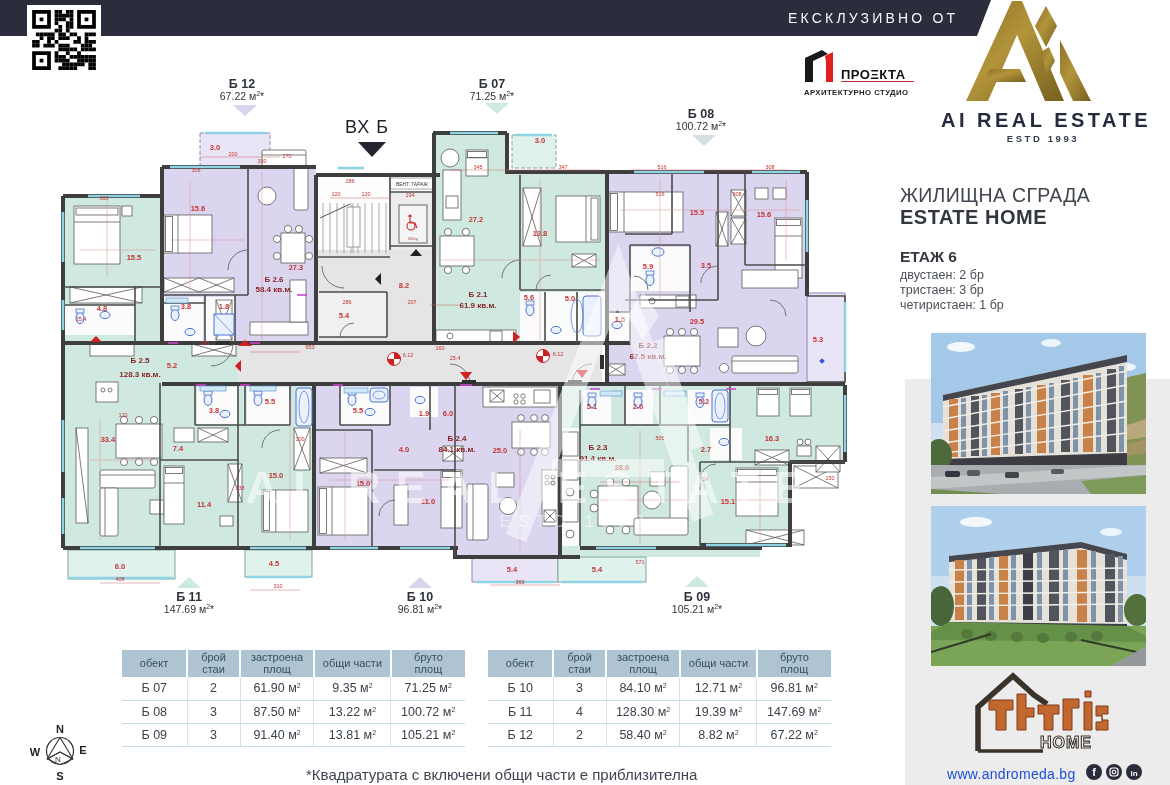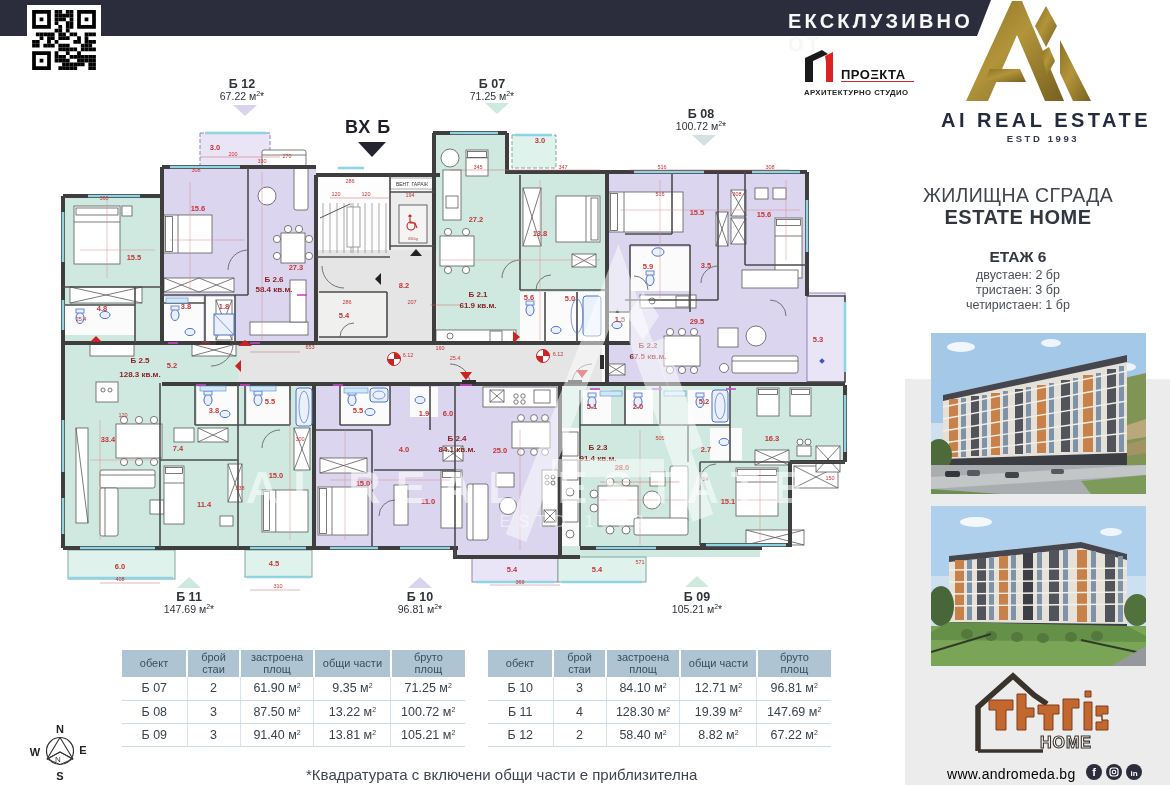--- a/index.html
+++ b/index.html
@@ -1,27 +1,27 @@
 <!DOCTYPE html>
 <html><head>
 <meta charset="utf-8">
 <style>
 html,body{margin:0;padding:0}
 body{width:1170px;height:785px;position:relative;font-family:"Liberation Sans",sans-serif;background:#fff;overflow:hidden}
 .abs{position:absolute}
-.r{text-align:center}
+.r{text-align:left}
 sup{font-size:7px;vertical-align:4px}
 table{border-collapse:collapse}
 </style>
 </head>
 <body>
 
 <div class="abs" style="left:0;top:0;width:991px;height:36px;background:#2b2c3c;clip-path:polygon(0 0,100% 0,calc(100% - 14px) 100%,0 100%)"></div>
 
-<div class="abs" style="left:788px;top:10px;width:190px;color:#f7f7f7;font-size:20px;font-weight:bold;letter-spacing:3.2px">ЕКСКЛУЗИВНО ОТ</div>
+<div class="abs" style="left:788px;top:10px;width:190px;color:#f7f7f7;font-size:14px;font-weight:normal;letter-spacing:3.2px">ЕКСКЛУЗИВНО ОТ</div>
 
 <div class="abs" style="left:27px;top:5px;width:74px;height:70px;background:#fff"></div>
 <svg class="abs" style="left:32px;top:10px" width="64" height="60" viewBox="0 0 17 16">
     <rect x="0" y="0" width="5" height="5" fill="#000"></rect>
     <rect x="1" y="1" width="3" height="3" fill="#fff"></rect>
     <rect x="2" y="2" width="1" height="1" fill="#000"></rect>
     <rect x="12" y="0" width="5" height="5" fill="#000"></rect>
     <rect x="13" y="1" width="3" height="3" fill="#fff"></rect>
     <rect x="14" y="2" width="1" height="1" fill="#000"></rect>
     <rect x="0" y="11" width="5" height="5" fill="#000"></rect>
@@ -282,21 +282,21 @@
 <path d="M1038,705 h21 v9 h-6 v16 h-9 v-16 h-6 Z"></path>
 <path d="M1063,699 h16 v9 h-7 v22 h-9 Z"></path>
 <path d="M1084,702 h8 v28 h-8 Z"></path>
 <path d="M1085,691 h6 v6 h-6 Z"></path>
 <path d="M1096,706 h12 v8 h-6 v6 h6 v10 h-12 v-8 h6 v-6 h-6 Z"></path>
 </g>
 
 <text x="1040" y="748" font-size="16" font-weight="bold" fill="#fff" stroke="#3a332c" stroke-width="1.1" letter-spacing="1">HOME</text>
 </svg>
 
-<div class="abs" style="left:947px;top:766px;font-size:14px;color:#000000;letter-spacing:0.3px">www.andromeda.bg</div>
+<div class="abs" style="left:947px;top:766px;font-size:14px;color:#1d4ed8;letter-spacing:0.3px">www.andromeda.bg</div>
 
 <svg class="abs" style="left:1085px;top:763px" width="60" height="18" viewBox="0 0 60 18">
 <circle cx="9" cy="9" r="8" fill="#2b2c3c"></circle>
 <text x="9" y="13" font-size="11" font-weight="bold" fill="#fff" text-anchor="middle">f</text>
 <circle cx="29" cy="9" r="8" fill="#2b2c3c"></circle>
 <rect x="25" y="5" width="8" height="8" rx="2.4" fill="none" stroke="#fff" stroke-width="1.2"></rect>
 <circle cx="29" cy="9" r="1.8" fill="none" stroke="#fff" stroke-width="1.1"></circle>
 <circle cx="49" cy="9" r="8" fill="#2b2c3c"></circle>
 <text x="49" y="12.5" font-size="8" font-weight="bold" fill="#fff" text-anchor="middle">in</text>
 </svg>
@@ -391,21 +391,21 @@
 <svg class="abs" style="left:485px;top:103px" width="24" height="12" viewBox="485 103 24 12">
     <polygon points="485,103 509,103 497,114" fill="#cdeade"></polygon>
   </svg>
 
 <div class="abs" style="left:641px;top:107px;width:120px;text-align:center;font-size:12.5px;font-weight:800;color:#2e333b">Б 08</div>
 <div class="abs" style="left:641px;top:120px;width:120px;text-align:center;font-size:10.5px;color:#2e333b">100.72 м<sup>2</sup>*</div>
 <svg class="abs" style="left:692px;top:135px" width="24" height="12" viewBox="692 135 24 12">
     <polygon points="692,135 716,135 704,146" fill="#d4dfe2"></polygon>
   </svg>
 
-<div class="abs" style="left:345px;top:117px;font-size:18px;font-weight:700;color:#1d2027;letter-spacing:1px">ВХ Б</div>
+<div class="abs" style="left:345px;top:117px;font-size:18px;font-weight:400;color:#1d2027;letter-spacing:1px">ВХ Б</div>
 <svg class="abs" style="left:358px;top:142px" width="28" height="15" viewBox="0 0 28 15">
     <polygon points="0,0 28,0 14,15" fill="#23242f"></polygon>
   </svg>
 
 <div class="abs" style="left:129px;top:590px;width:120px;text-align:center;font-size:12.5px;font-weight:800;color:#2e333b">Б 11</div>
 <div class="abs" style="left:129px;top:603px;width:120px;text-align:center;font-size:10.5px;color:#2e333b">147.69 м<sup>2</sup>*</div>
 <svg class="abs" style="left:177px;top:577px" width="24" height="12" viewBox="177 577 24 12">
     <polygon points="177,588 201,588 189,577" fill="#cdeade"></polygon>
   </svg>
 

